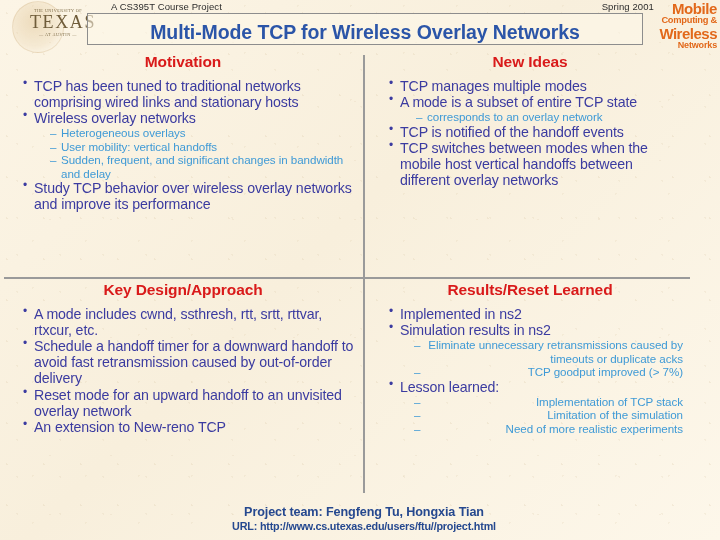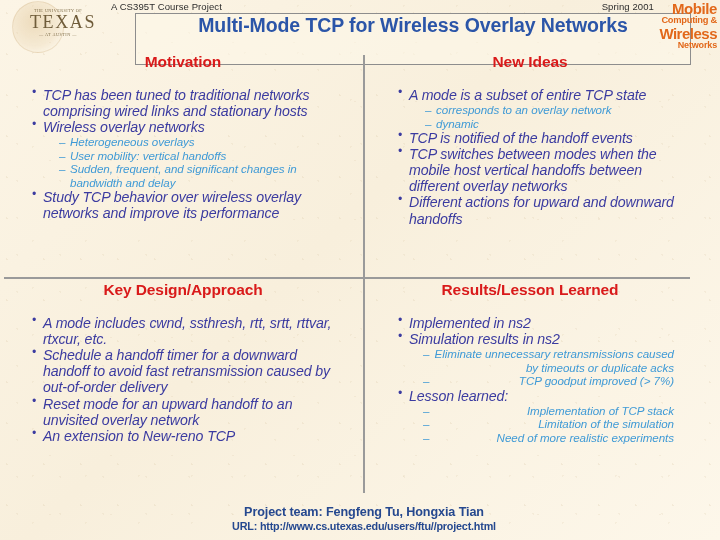--- a/index.html
+++ b/index.html
@@ -63,28 +63,27 @@
   }
   .ut-seal .t1 { font-size: 4.2px; letter-spacing: 0.45px; font-family: "Liberation Serif", serif; }
   .ut-seal .t2 { font-size: 18px; letter-spacing: 1.6px; font-family: "Liberation Serif", serif; color: #6f5c3a; }
   .ut-seal .t3 { font-size: 4.2px; letter-spacing: 0.5px; font-family: "Liberation Serif", serif; margin-top: 1px; }
 
   .title-band {
     position: absolute;
     left: 87px;
     top: 13px;
     width: 556px;
-    height: 52px;
+    height: 32px;
     border: 1px solid #8d8d8d;
     background: rgba(253,247,233,0.55);
     display: flex;
-    align-items: flex-start;
+    align-items: flex-end;
     justify-content: center;
     box-sizing: border-box;
-    margin-left: 48px;
   }
   .title-band .t {
     font-size: 19.5px;
     font-weight: bold;
     color: #2b55a8;
     letter-spacing: -0.1px;
     white-space: nowrap;
   }
 
   .mcwn {
@@ -157,23 +156,22 @@
     text-align: center;
     color: #d91a1a;
     font-weight: bold;
     font-size: 15.5px;
     margin: 0 0 3px 0;
     letter-spacing: -0.1px;
   }
 
   ul.lvl1 {
     list-style: none;
-    margin: 16px;
+    margin: 7px;
     padding: 0 0 0 12px;
-    font-style: italic;
   }
   ul.lvl1 > li {
     position: relative;
     color: #3b3ba0;
     font-size: 14.2px;
     line-height: 1.135;
     padding-left: 11px;
     margin-bottom: 0px;
     letter-spacing: -0.12px;
   }
@@ -264,42 +262,41 @@
               <li>User mobility: vertical handoffs</li>
               <li>Sudden, frequent, and significant changes in bandwidth and delay</li>
             </ul></li>
           <li>Study TCP behavior over wireless overlay networks and improve its performance</li>
         </ul>
     </div>
 
     <div class="quad q-tr">
       <div class="sec-title">New Ideas</div>
       <ul class="lvl1">
+          <li>TCP manages multiple modes</li>
           <li>A mode is a subset of entire TCP state<ul class="lvl2">
               <li>corresponds to an overlay network</li>
-              <li>dynamic</li>
             </ul></li>
           <li>TCP is notified of the handoff events</li>
           <li>TCP switches between modes when the mobile host vertical handoffs between different overlay networks</li>
-          <li>Different actions for upward and downward handoffs</li>
         </ul>
     </div>
 
     <div class="quad q-bl">
       <div class="sec-title">Key Design/Approach</div>
       <ul class="lvl1">
           <li>A mode includes cwnd, ssthresh, rtt, srtt, rttvar, rtxcur, etc.</li>
           <li>Schedule a handoff timer for a downward handoff to avoid fast retransmission caused by out-of-order delivery</li>
           <li>Reset mode for an upward handoff to an unvisited overlay network</li>
           <li>An extension to New-reno TCP</li>
         </ul>
     </div>
 
     <div class="quad q-br">
-      <div class="sec-title">Results/Lesson Learned</div>
+      <div class="sec-title">Results/Reset Learned</div>
       <ul class="lvl1 tightsub">
           <li>Implemented in ns2</li>
           <li>Simulation results in ns2<ul class="lvl2 tight">
               <li>Eliminate unnecessary retransmissions caused by timeouts or duplicate acks</li>
               <li>TCP goodput improved (&gt; 7%)</li>
             </ul></li>
           <li>Lesson learned:<ul class="lvl2 tight">
               <li>Implementation of TCP stack</li>
               <li>Limitation of the simulation</li>
               <li>Need of more realistic experiments</li>

